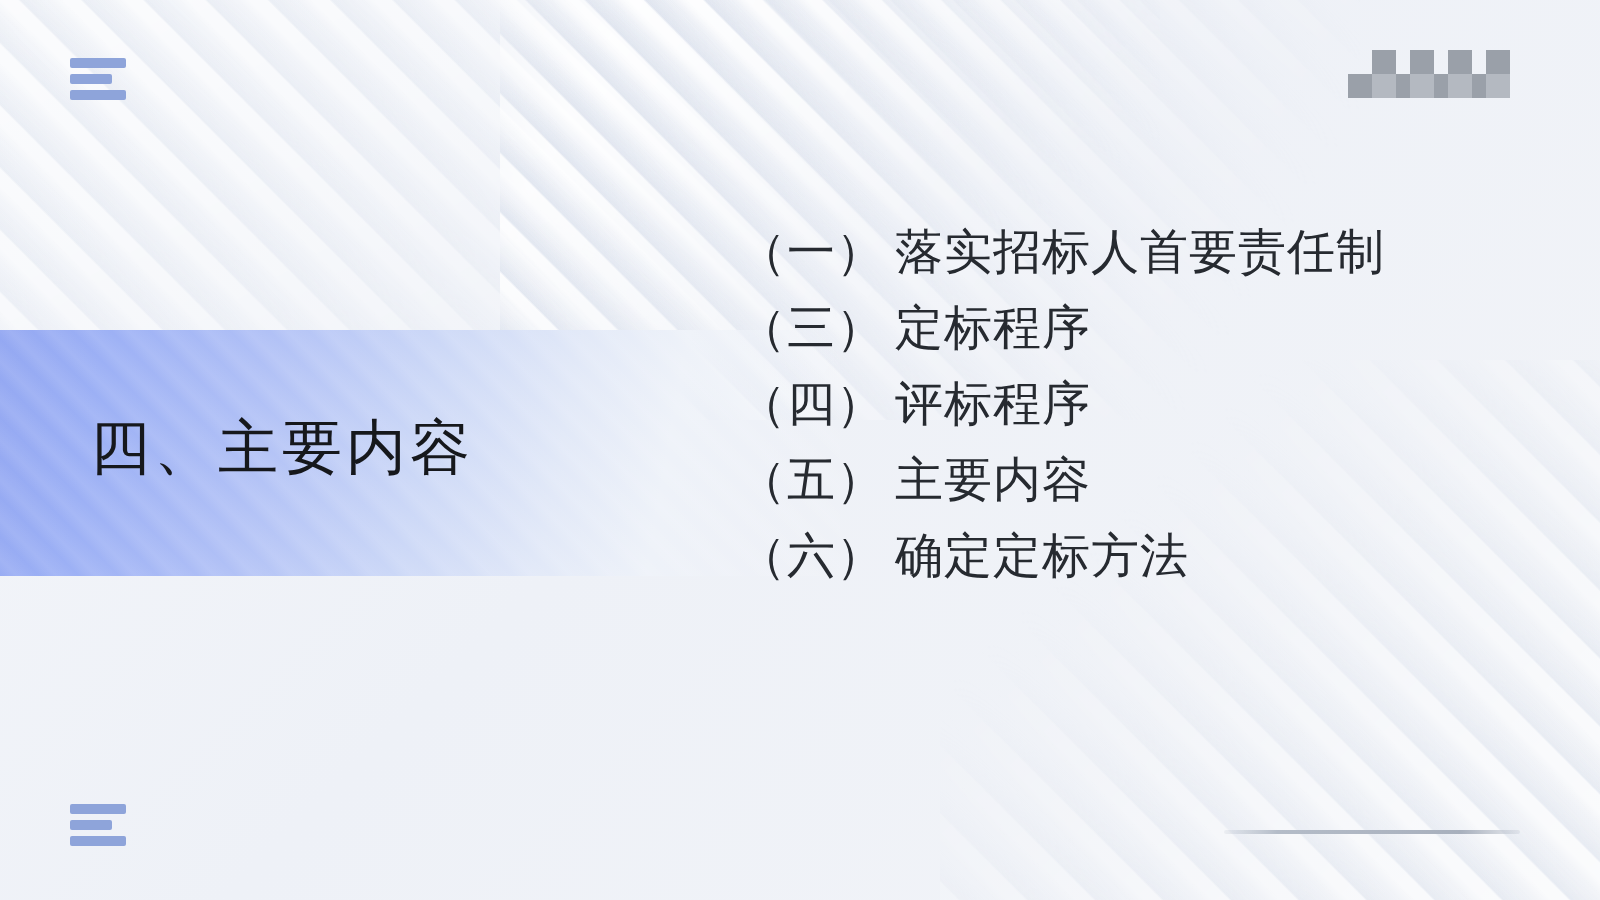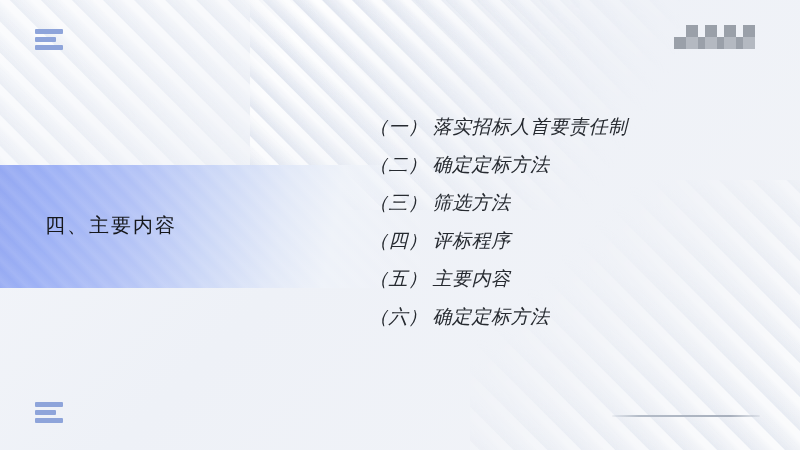--- a/index.html
+++ b/index.html
@@ -141,43 +141,42 @@
         45deg,
         rgba(255,255,255,0.0) 0px,
         rgba(255,255,255,0.10) 6px,
         rgba(255,255,255,0.0) 14px
     );
   }
   #slide-title {
     position: absolute;
     left: 45px;
     top: 203px;
-    font-size: 20px;
+    font-size: 30px;
     font-weight: 500;
     letter-spacing: 2px;
     color: #16181c;
     line-height: 44px;
     white-space: nowrap;
   }
 
   
   #content-list {
     position: absolute;
     left: 369px;
     top: 108px;
     width: 400px;
   }
   #content-list .list-item {
-    font-size: 19px;
+    font-size: 24px;
     color: #262a30;
     line-height: 38px;
     height: 38px;
     letter-spacing: 0.5px;
     white-space: nowrap;
-    font-style: italic;
   }
   #content-list .item-marker {
     margin-right: 5px;
   }
 
   
   #bottom-rule {
     position: absolute;
     left: 612px;
     top: 415px;
@@ -221,24 +220,21 @@
     <div class="band-sheen"></div>
   </div>
 
   <div id="slide-title">四、主要内容</div>
 
   <div id="content-list">
     <div class="list-item">
       <span class="item-marker">（一）</span><span>落实招标人首要责任制</span>
     </div>
     <div class="list-item">
-      <span class="item-marker">（二）</span><span>确定定标方法</span>
-    </div>
-    <div class="list-item">
-      <span class="item-marker">（三）</span><span>筛选方法</span>
+      <span class="item-marker">（三）</span><span>定标程序</span>
     </div>
     <div class="list-item">
       <span class="item-marker">（四）</span><span>评标程序</span>
     </div>
     <div class="list-item">
       <span class="item-marker">（五）</span><span>主要内容</span>
     </div>
     <div class="list-item">
       <span class="item-marker">（六）</span><span>确定定标方法</span>
     </div>

